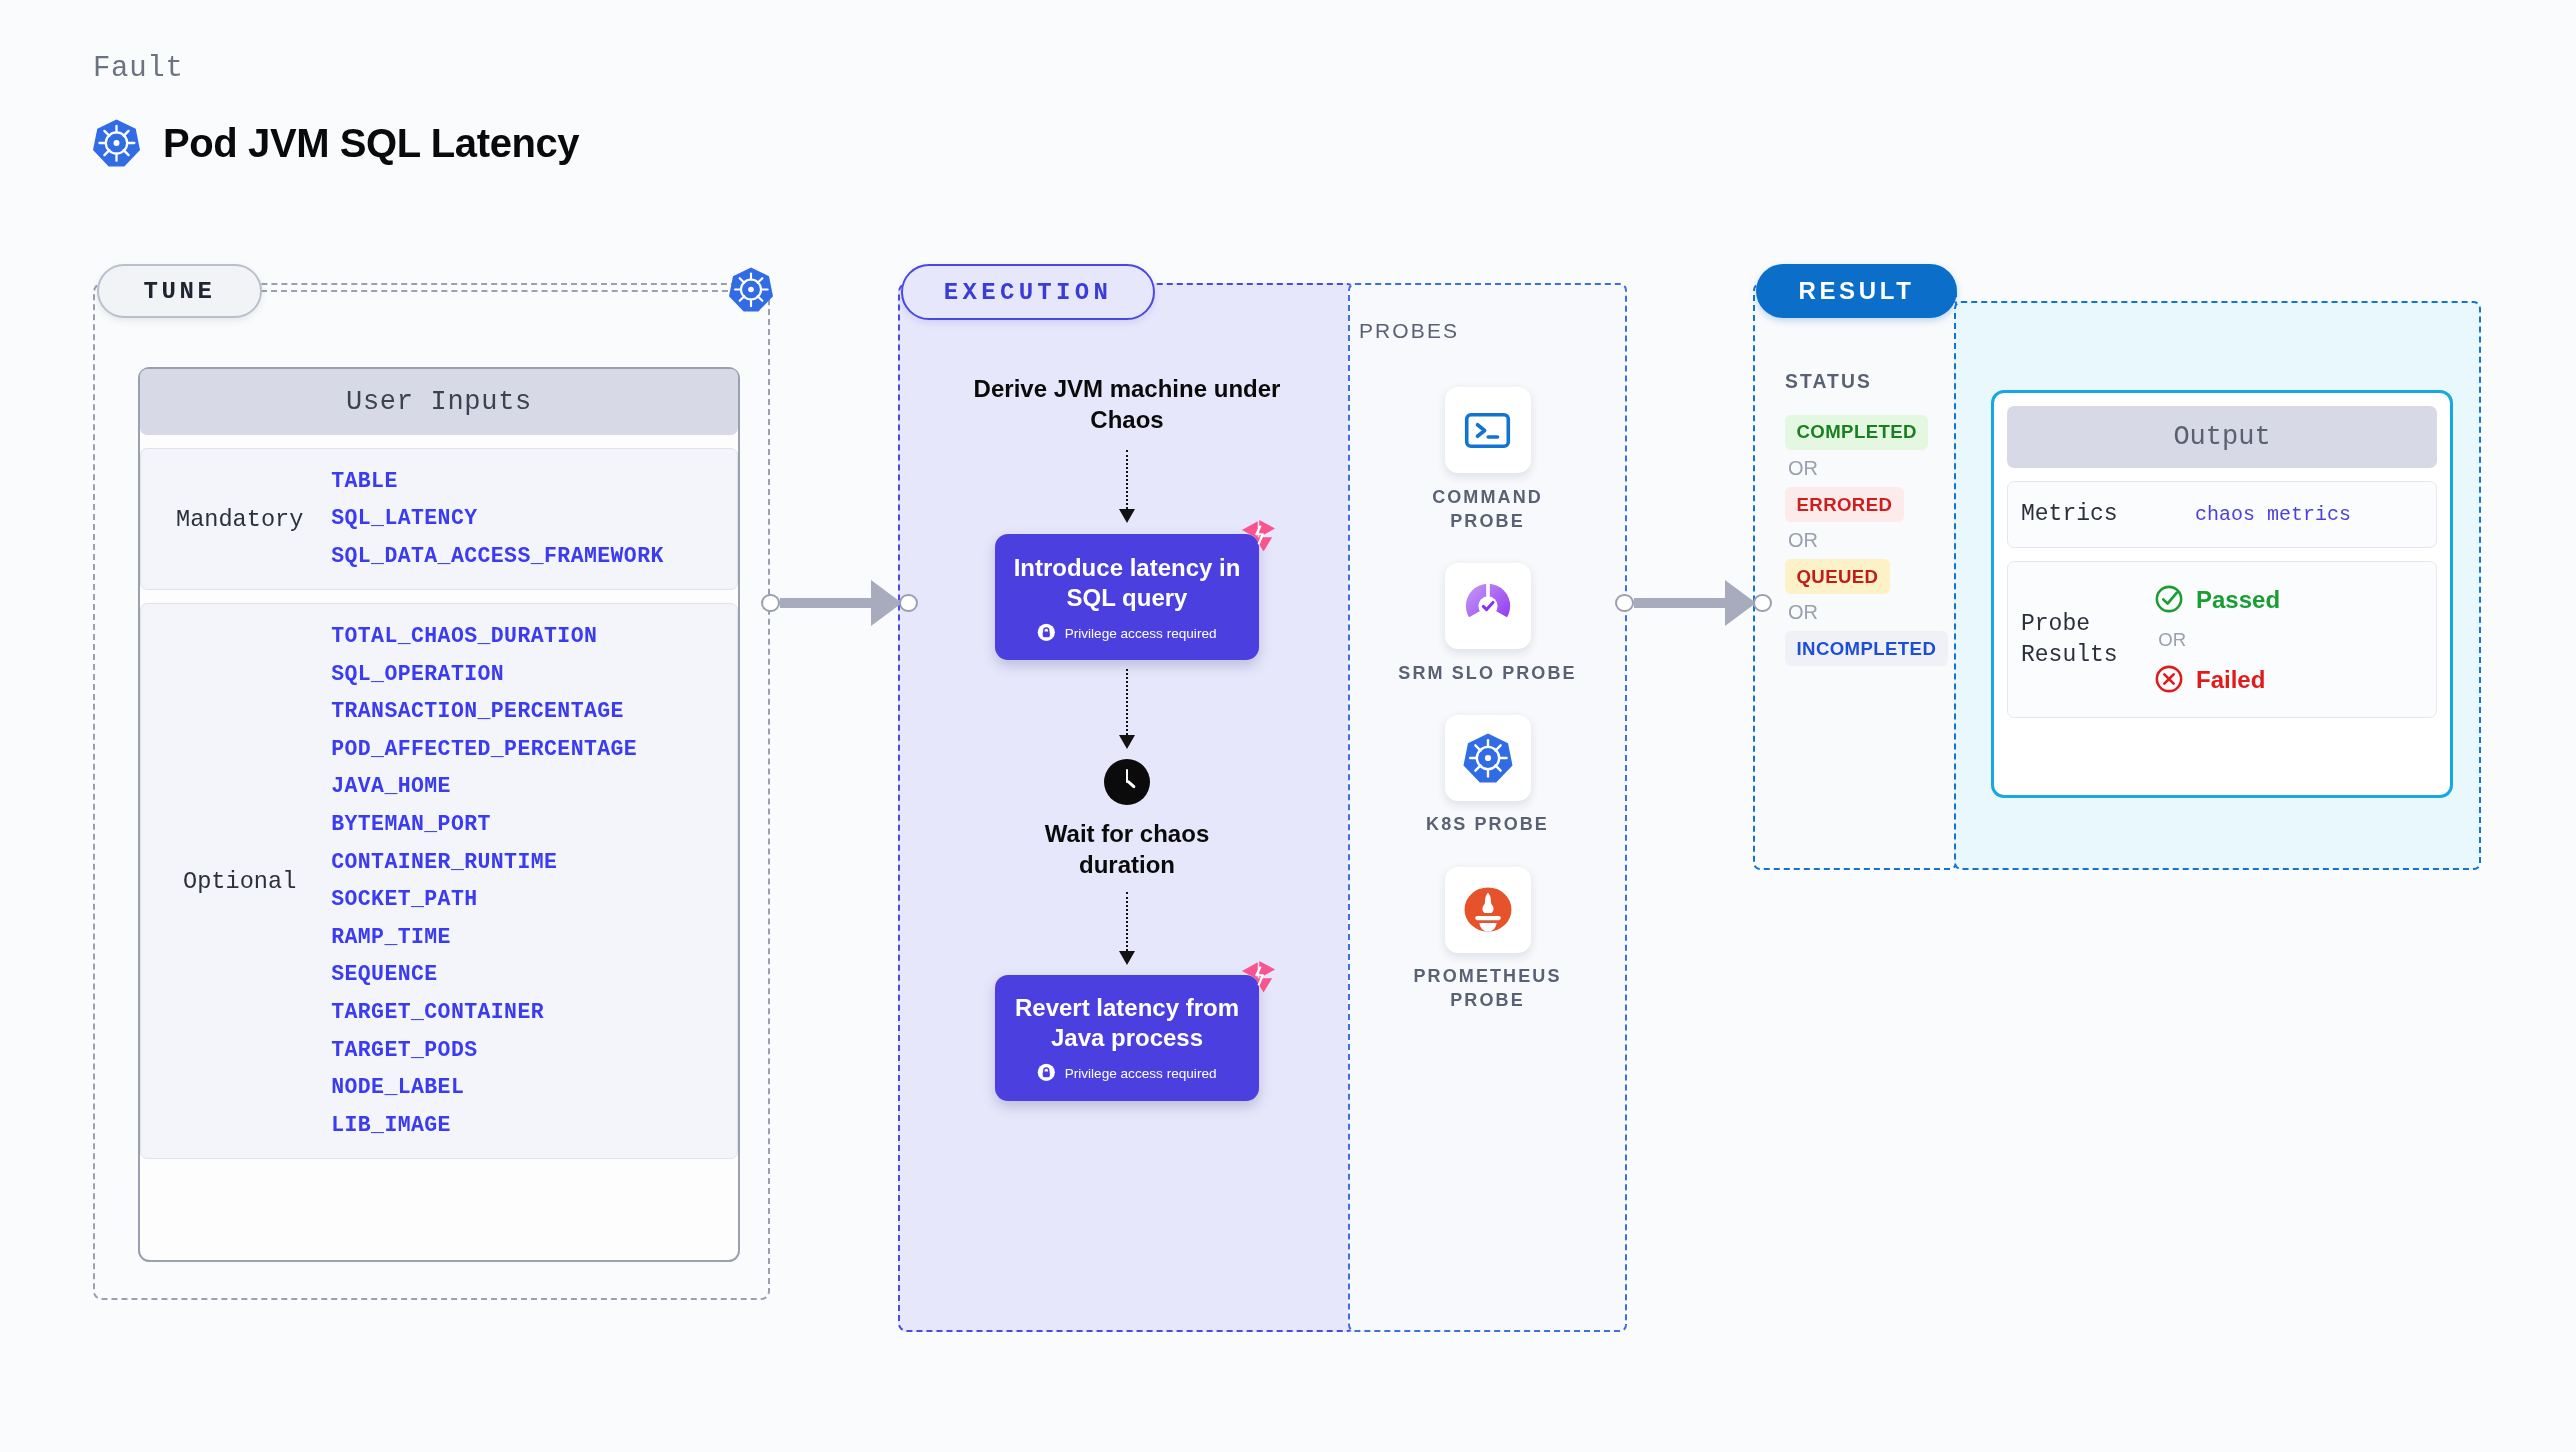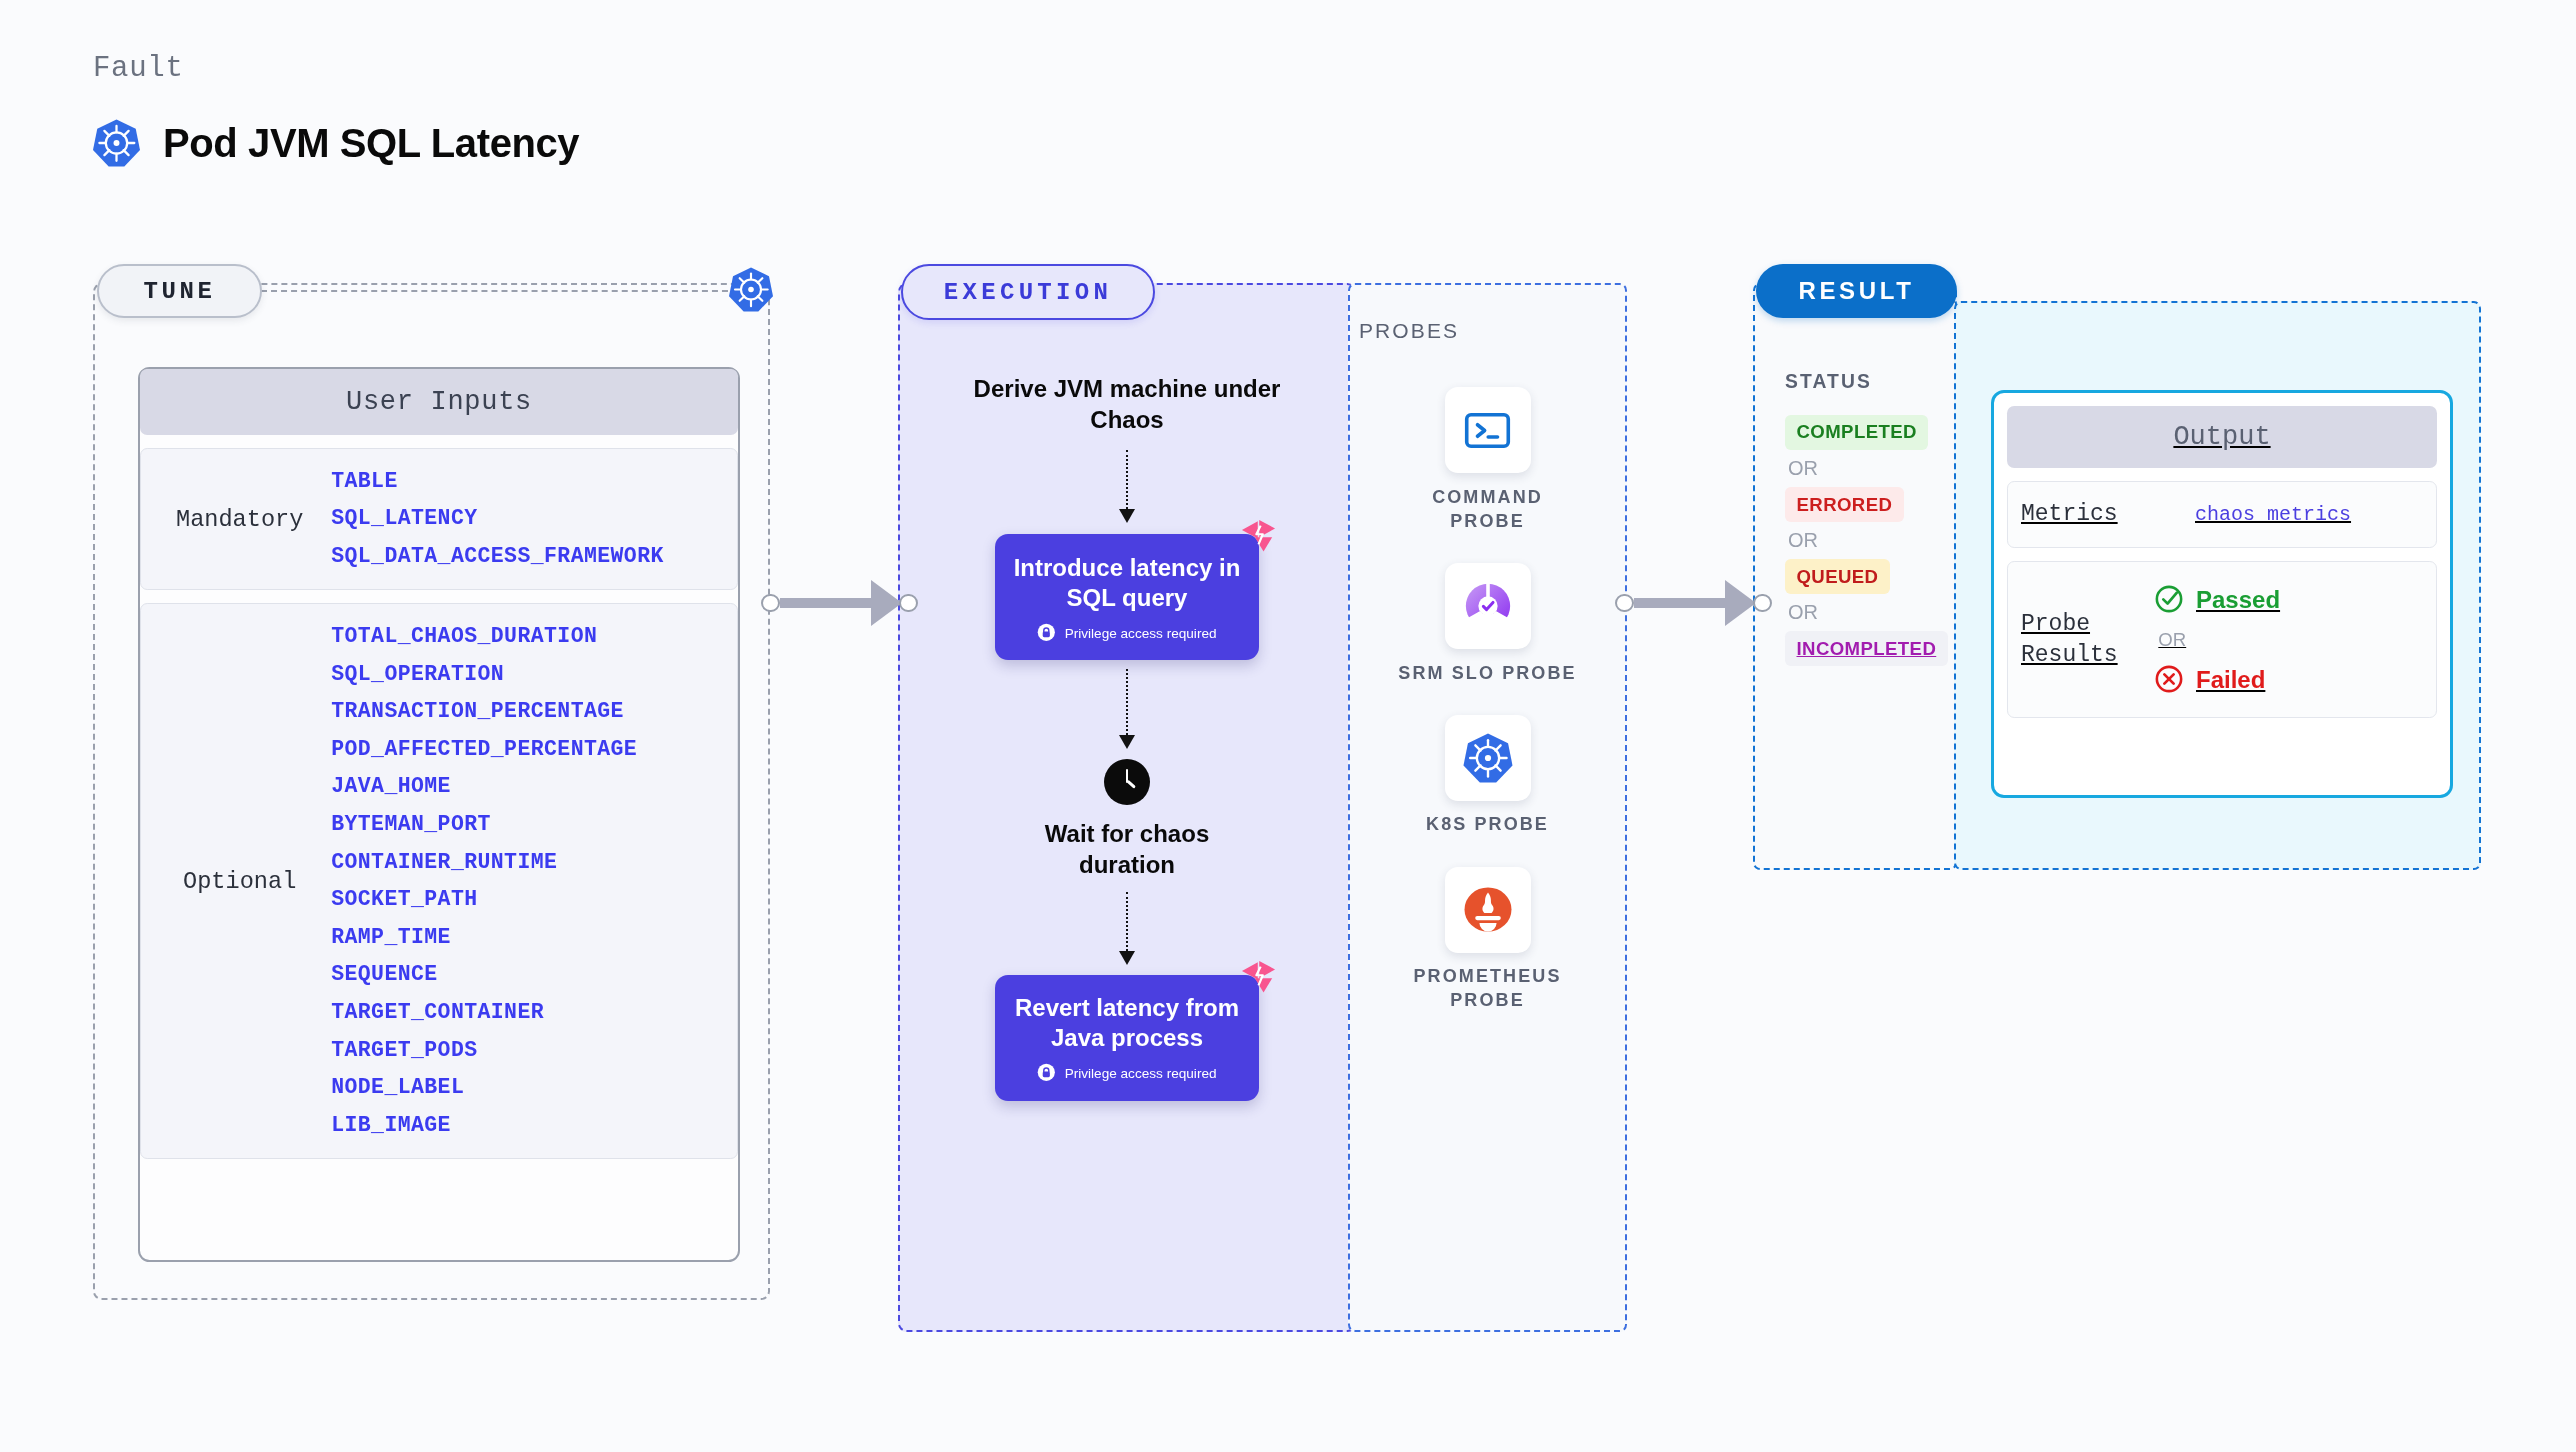--- a/index.html
+++ b/index.html
@@ -192,21 +192,20 @@
   .result-out-panel {
     position: absolute; left: 1954px; top: 301px;
     width: 527px; height: 569px;
     background: #e9f8fd; border: 2.9px dashed #1273d4; border-radius: 7.2px;
   }
   .output-card {
     position: absolute; left: 1991px; top: 390px;
     width: 462px; height: 408px;
     background: #ffffff; border: 3.6px solid #17a8e0; border-radius: 13px;
     padding: 13px;
-    text-decoration: underline;
   }
   .output-head {
     background: #d8d9e6; border-radius: 7.2px; height: 62px;
     display: flex; align-items: center; justify-content: center;
   }
   .output-head span {
     font-family: "Liberation Mono", monospace; font-size: 27px; color: #5a6172;
   }
   .out-row {
     margin-top: 13px; background: #fbfcfd; border: 1.4px solid #e3e6ed;
@@ -473,21 +472,21 @@
   <div class="dash-h" style="left:1954px; top:301px; width:0.7px;"></div>
 
   <div class="status-title">STATUS</div>
   <div class="status-stack">
     <div class="badge" style="background:#e3f7e1;color:#1a7f20;">COMPLETED</div>
     <div class="or-text">OR</div>
     <div class="badge" style="background:#fdeaea;color:#cc1f1f;">ERRORED</div>
     <div class="or-text">OR</div>
     <div class="badge" style="background:#fdf1c8;color:#c01c1c;">QUEUED</div>
     <div class="or-text">OR</div>
-    <div class="badge" style="background:#f0f1f6;color:#a21caf;text-decoration:underline;">INCOMPLETED</div>
+    <div class="badge" style="background:#f0f1f6;color:#1d4ed8;">INCOMPLETED</div>
   </div>
 
   <div class="output-card">
     <div class="output-head">
       <span>Output</span>
     </div>
 
     <div class="out-row">
       <div class="out-key">Metrics</div>
       <div class="out-metric">chaos metrics</div>

